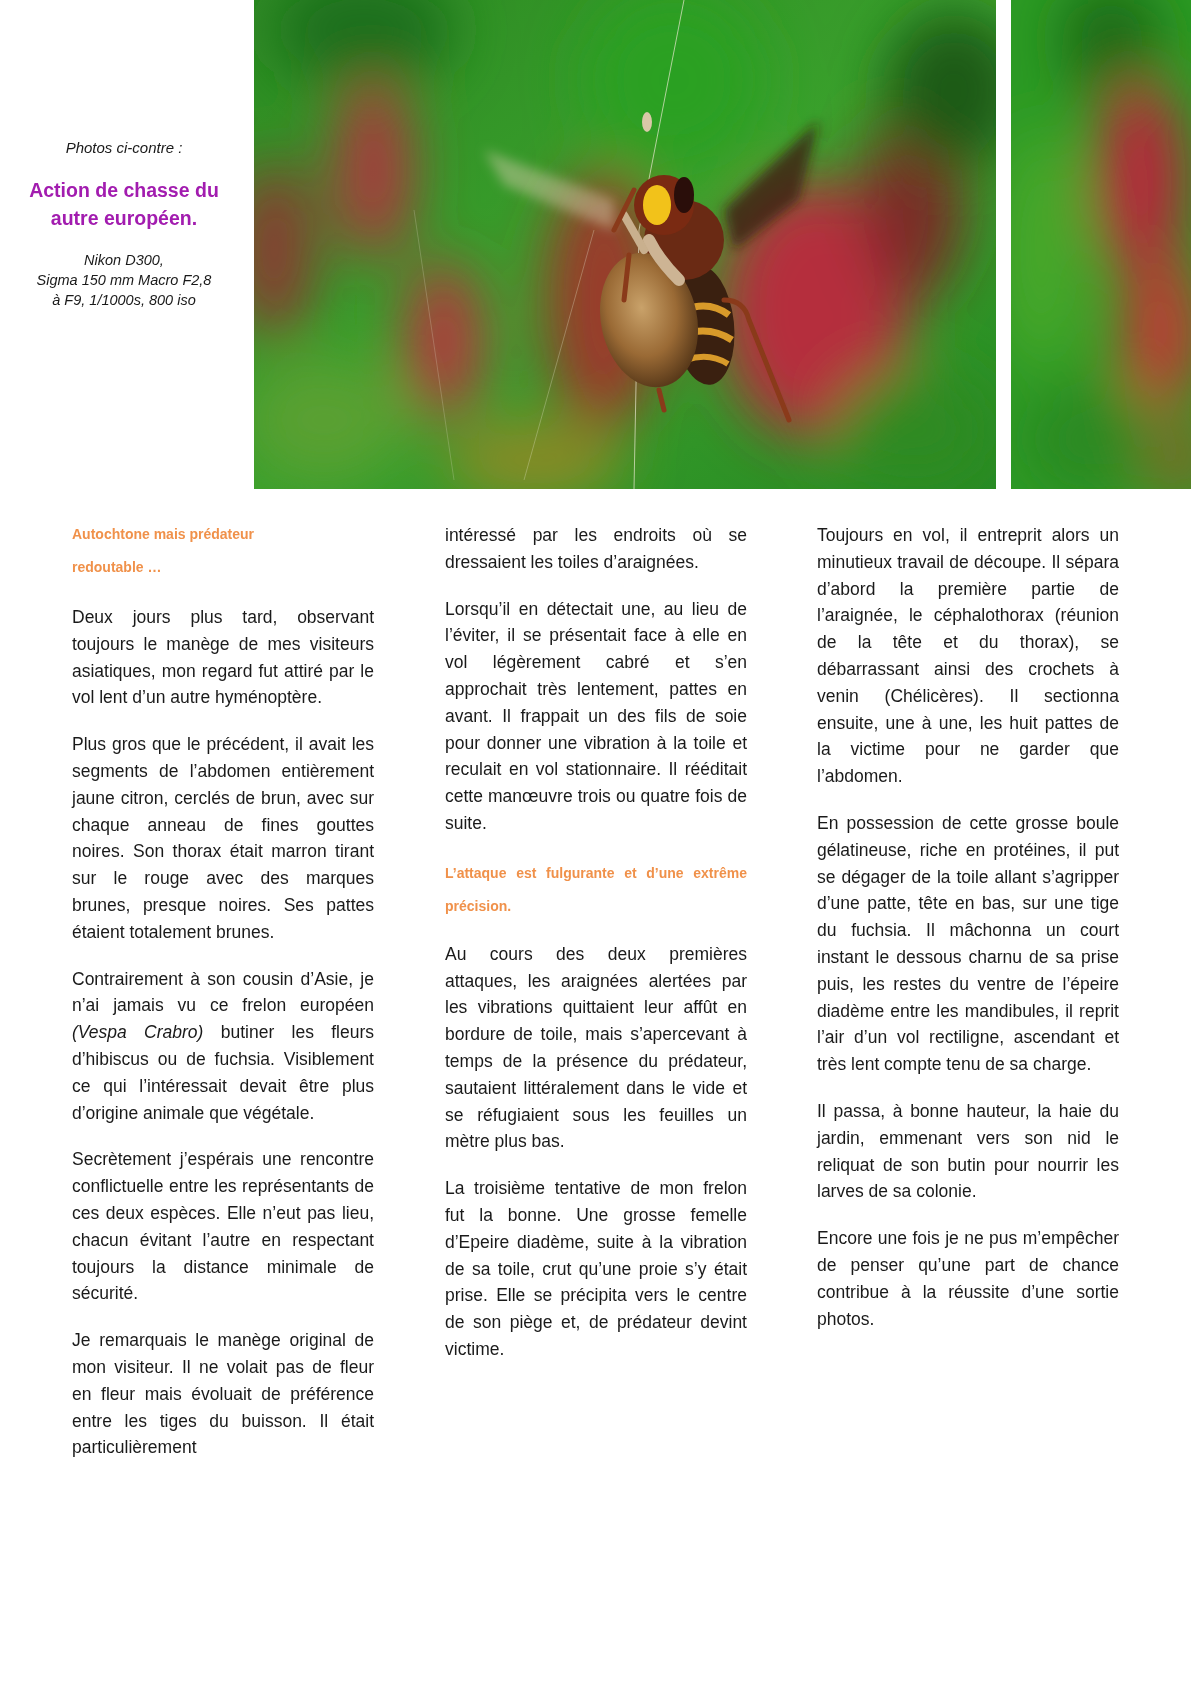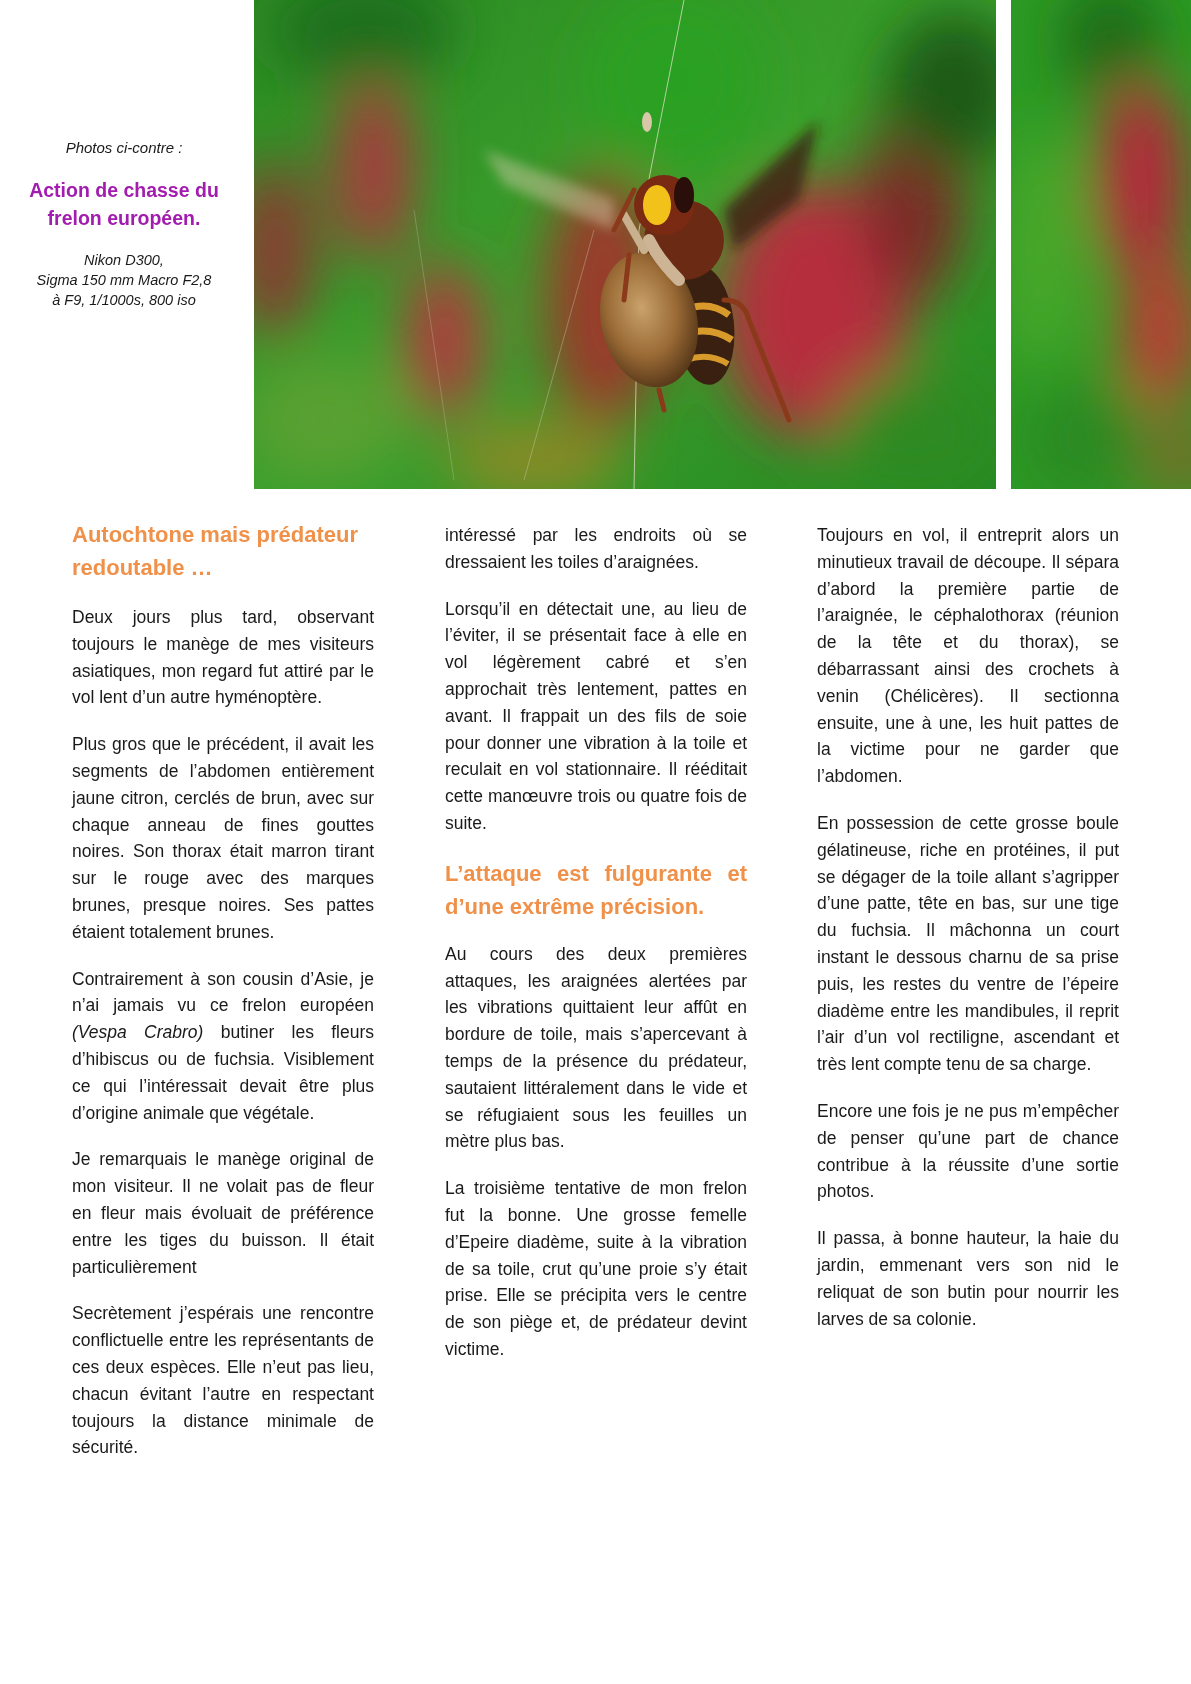--- a/index.html
+++ b/index.html
@@ -25,35 +25,35 @@
 
     .col {
       position: absolute; top: 522px; width: 302px;
       font-size: 17.5px; line-height: 26.8px; text-align: justify;
     }
     .col-1 { left: 72px; }
     .col-2 { left: 445px; }
     .col-3 { left: 817px; }
     .col p { margin: 0 0 20px 0; }
     .col h2 {
-      color: #f0914a; font-weight: bold; font-size: 22px; line-height: 33px;
+      color: #f0914a; font-weight: bold; font-size: 14px; line-height: 33px;
       margin: 0 0 18px 0; text-align: left;
     }
     .col-2 h2 { text-align: justify; text-align-last: left; margin-top: 0; }
     .col-1 h2 { margin-top: -4px; margin-bottom: 20px; }
     em { font-style: italic; }
   </style>
 </head>
 <body>
 
 <div class="caption">
   <p class="intro">Photos ci-contre :</p>
   <p class="title">
     <span>Action de chasse du</span><br>
-    <span>frelon européen.</span>
+    <span>autre européen.</span>
   </p>
   <p class="specs">
     <span>Nikon D300,</span><br>
     <span>Sigma 150 mm Macro F2,8</span><br>
     <span>à F9,  1/1000s, 800 iso</span>
   </p>
 </div>
 
 <div class="photo photo-main">
   <svg viewBox="0 0 742 489" preserveAspectRatio="none">
@@ -149,30 +149,30 @@
 </div>
 
 <div class="col col-1">
   <h2>
     <span>Autochtone mais prédateur</span><br>
     <span>redoutable …</span>
   </h2>
   <p>Deux jours plus tard, observant toujours le manège de mes visiteurs asiatiques, mon regard fut attiré par le vol lent d’un autre hyménoptère.</p>
   <p>Plus gros que le précédent, il avait les segments de l’abdomen entièrement  jaune citron, cerclés de brun, avec sur chaque anneau de fines gouttes noires. Son thorax était marron tirant sur le rouge avec des marques brunes, presque noires. Ses pattes étaient totalement brunes.</p>
   <p><span>Contrairement à son cousin d’Asie, je n’ai jamais vu ce frelon européen </span><em>(Vespa Crabro)</em><span> butiner les fleurs d’hibiscus ou de fuchsia. Visiblement ce qui l’intéressait devait être plus d’origine animale que végétale.</span></p>
+  <p>Secrètement j’espérais une rencontre conflictuelle entre les représentants de ces deux espèces. Elle n’eut pas lieu, chacun évitant l’autre en respectant toujours la distance minimale de sécurité.</p>
   <p>Je remarquais le manège original de mon visiteur. Il ne volait pas de fleur en fleur mais évoluait de préférence entre les tiges du buisson. Il était particulièrement</p>
-  <p>Secrètement j’espérais une rencontre conflictuelle entre les représentants de ces deux espèces. Elle n’eut pas lieu, chacun évitant l’autre en respectant toujours la distance minimale de sécurité.</p>
 </div>
 
 <div class="col col-2">
   <p>intéressé par les endroits où se dressaient les toiles d’araignées.</p>
   <p>Lorsqu’il en détectait une, au lieu de l’éviter, il se présentait face à elle en vol légèrement cabré et s’en approchait très lentement, pattes en avant. Il frappait un des fils de soie pour donner une vibration à la toile et reculait en vol stationnaire. Il rééditait cette manœuvre trois ou quatre fois de suite.</p>
   <h2>L’attaque est fulgurante et d’une extrême précision.</h2>
   <p>Au cours des deux  premières attaques, les araignées alertées par les vibrations quittaient leur affût en bordure de toile, mais s’apercevant à temps de la présence du prédateur, sautaient littéralement dans le vide et se réfugiaient sous les feuilles un mètre plus bas.</p>
   <p>La troisième tentative de mon frelon fut la bonne. Une grosse femelle d’Epeire diadème, suite à la vibration de sa toile, crut qu’une proie s’y était prise. Elle se précipita vers le centre de son piège et, de prédateur devint victime.</p>
 </div>
 
 <div class="col col-3">
   <p>Toujours en vol, il entreprit alors un minutieux travail de découpe. Il sépara d’abord la première partie de l’araignée, le céphalothorax (réunion de la tête et du thorax), se débarrassant ainsi des crochets à venin (Chélicères). Il sectionna ensuite, une à une, les huit pattes de la victime pour ne garder que l’abdomen.</p>
   <p>En possession de cette grosse boule gélatineuse, riche en protéines, il put se dégager de la toile allant s’agripper d’une patte, tête en bas, sur une tige du fuchsia.  Il mâchonna un court instant le dessous charnu de sa prise puis,  les restes du ventre de l’épeire diadème entre les mandibules, il reprit l’air d’un vol rectiligne, ascendant et très lent compte tenu de sa charge.</p>
+  <p>Il passa, à bonne hauteur, la haie du jardin, emmenant vers son nid le reliquat de son butin pour nourrir les larves de sa colonie.</p>
   <p>Encore une fois je ne pus m’empêcher de penser qu’une part de chance contribue à la réussite d’une sortie photos.</p>
-  <p>Il passa, à bonne hauteur, la haie du jardin, emmenant vers son nid le reliquat de son butin pour nourrir les larves de sa colonie.</p>
 </div>
 
 </body></html>

